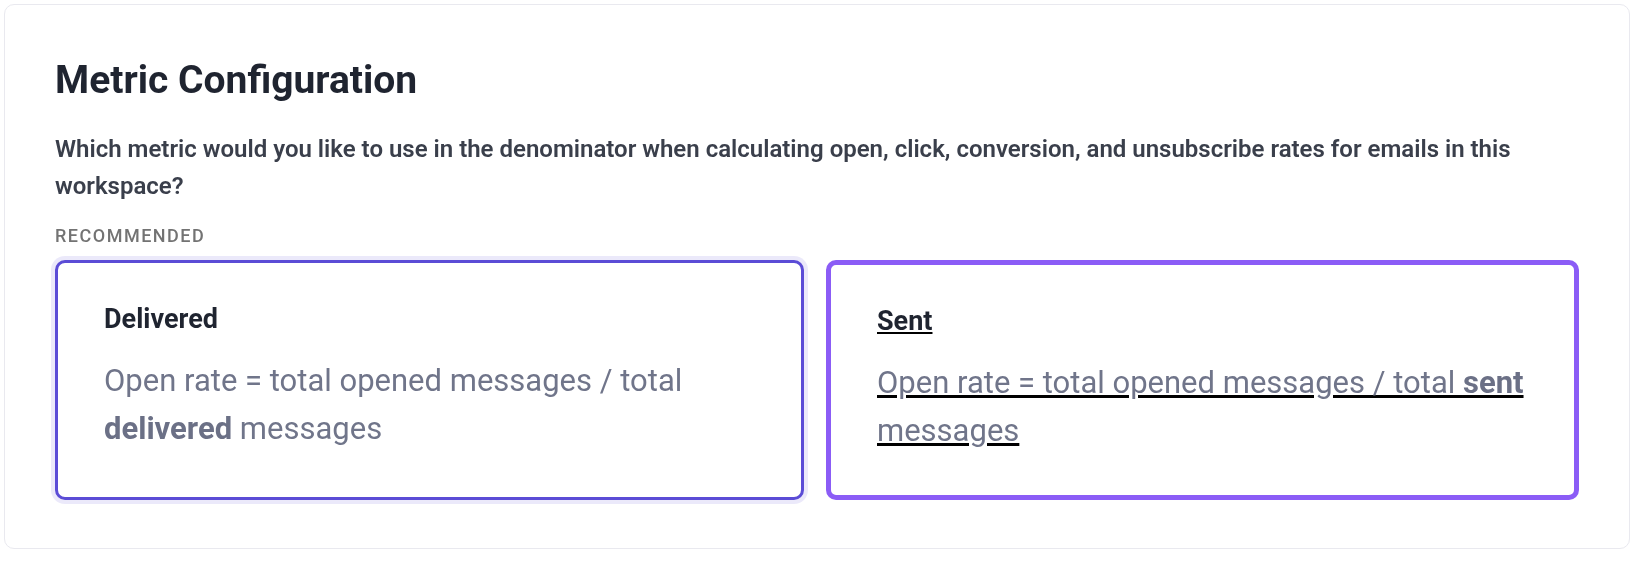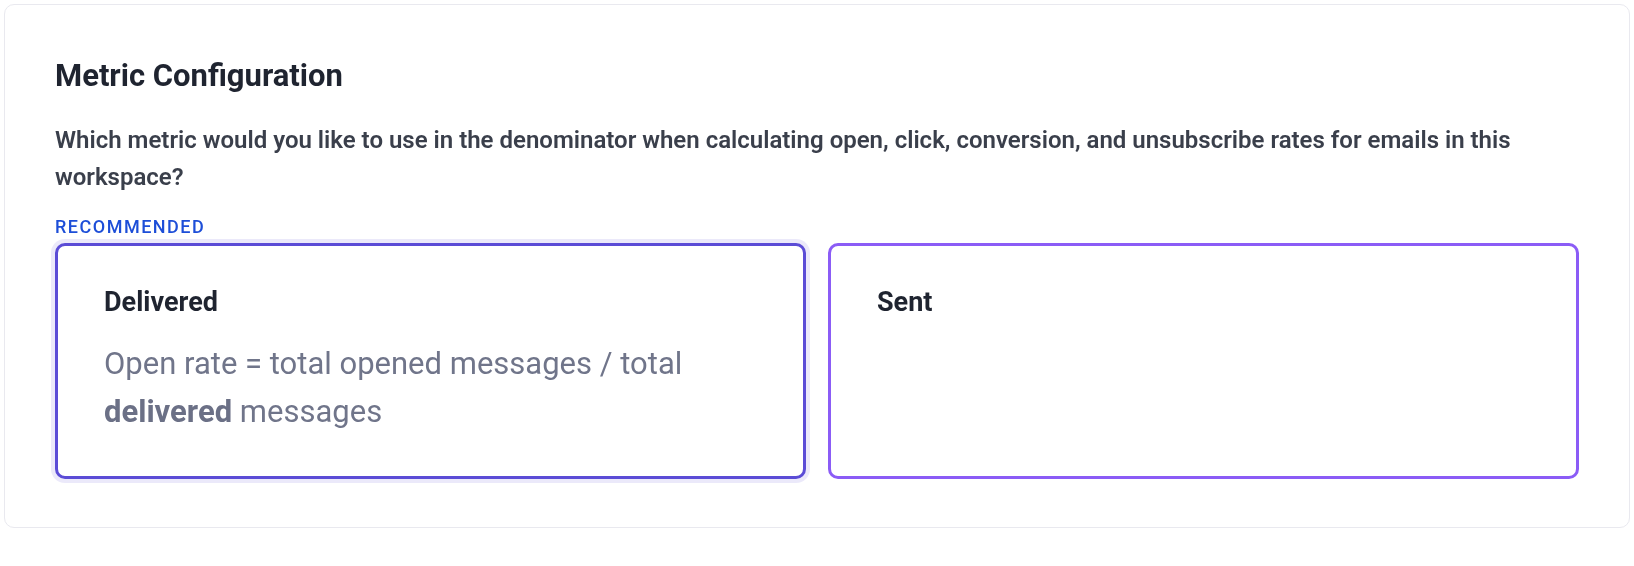--- a/index.html
+++ b/index.html
@@ -12,56 +12,57 @@
     background: #ffffff;
     padding: 4px;
   }
   .panel {
     border: 1px solid #e9e9ef;
     border-radius: 10px;
     padding: 52px 50px 48px 50px;
     width: 100%;
   }
   .panel-title {
-    font-size: 31px;
+    font-size: 39px;
     font-weight: 700;
     color: #1f2430;
     margin-bottom: 28px;
   }
   .panel-question {
     font-size: 24px;
     font-weight: 600;
     color: #3a3f4b;
     line-height: 1.55;
     margin-bottom: 20px;
   }
   .recommended-label {
     font-size: 18px;
     font-weight: 500;
     letter-spacing: 1.5px;
-    color: #1d4ed8;
-    margin-bottom: 6px;
+    color: #737373;
+    margin-bottom: 14px;
   }
   .options-row {
     display: flex;
     gap: 22px;
   }
   .option-card {
     flex: 1;
     border-radius: 10px;
     padding: 40px 46px 40px 46px;
     cursor: pointer;
     background: #ffffff;
   }
   .option-card.selected {
     border: 3px solid #5b4cd6;
     box-shadow: 0 0 0 4px rgba(91,76,214,0.12);
   }
   .option-card.unselected {
-    border: 3px solid #8b5cf6;
+    border: 5px solid #8b5cf6;
+    text-decoration: underline;
   }
   .option-title {
     font-size: 27px;
     font-weight: 700;
     color: #1f2430;
     margin-bottom: 22px;
   }
   .option-desc {
     font-size: 31px;
     font-weight: 400;
@@ -82,15 +83,18 @@
   <div class="recommended-label">RECOMMENDED</div>
   <div class="options-row">
     <div class="option-card selected">
       <div class="option-title">Delivered</div>
       <div class="option-desc">
         <span>Open rate = total opened messages / total </span><span class="bold">delivered</span><span> messages</span>
       </div>
     </div>
     <div class="option-card unselected">
       <div class="option-title">Sent</div>
+      <div class="option-desc">
+        <span>Open rate = total opened messages / total </span><span class="bold">sent</span><span> messages</span>
+      </div>
     </div>
   </div>
 </div>
 
 </body></html>

